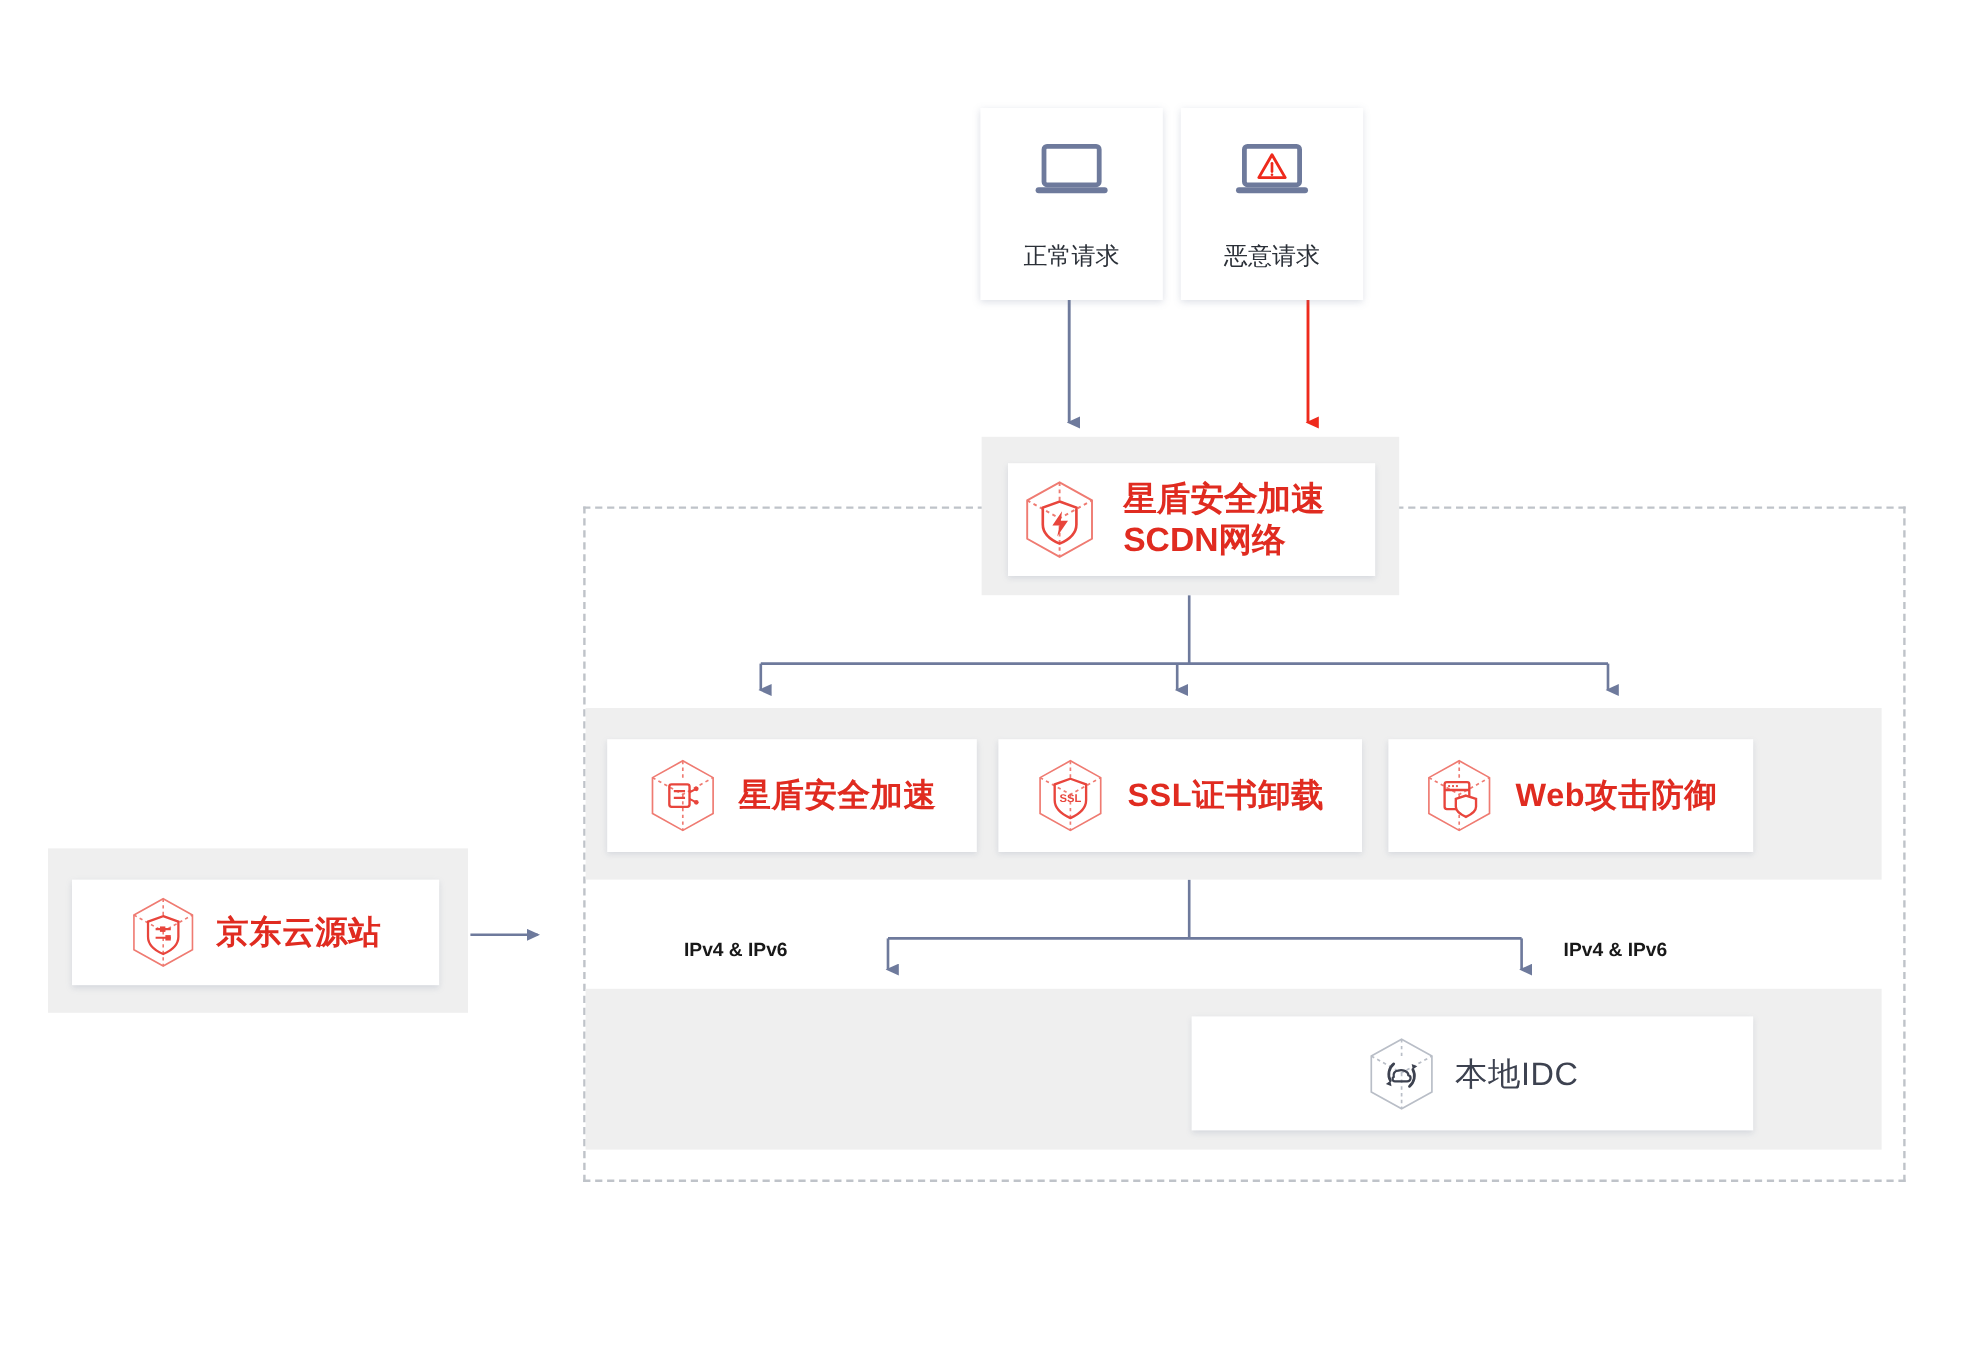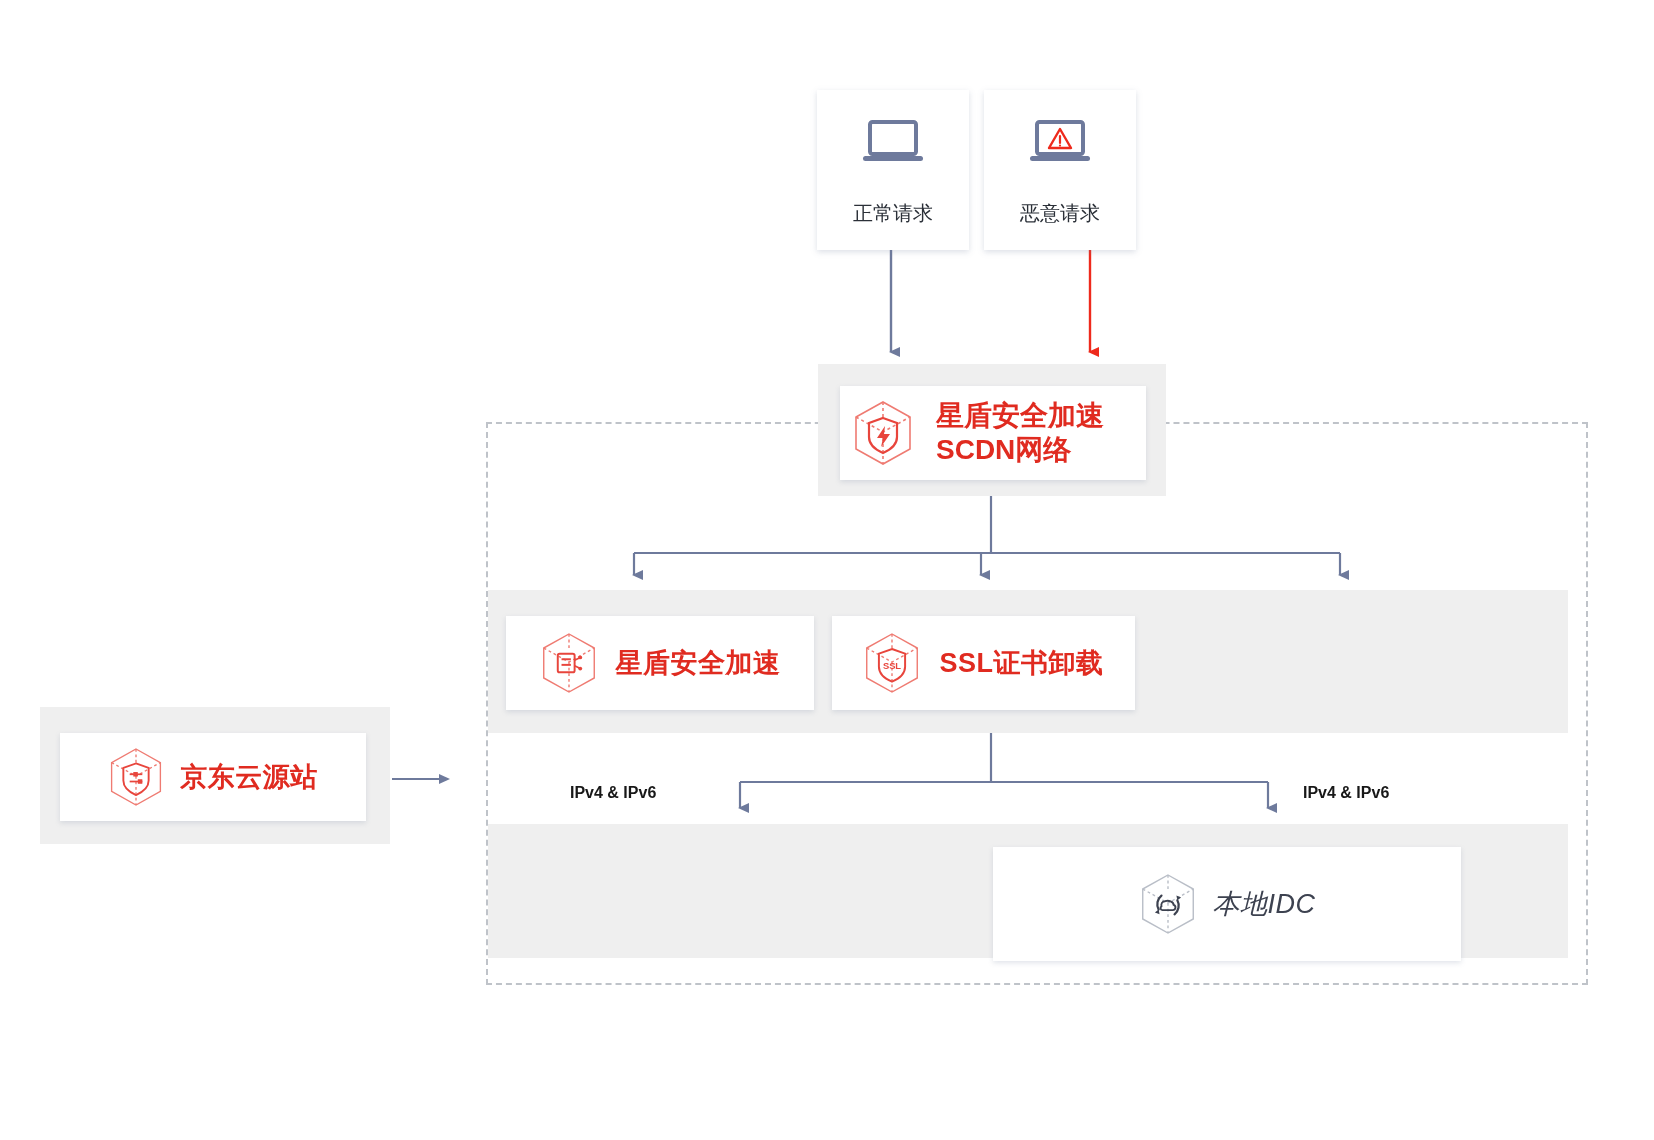--- a/index.html
+++ b/index.html
@@ -202,20 +202,41 @@
             <path d="M31 3 L31 18 M4 18 L31 33 L58 18 M31 33 L31 65" stroke-dasharray="3 3"></path>
           </g>
           <path d="M31 19 L45 24 L45 38 C45 46 38 51 31 54 C24 51 17 46 17 38 L17 24 Z" stroke="#e8453c" stroke-width="2.1" fill="none"></path>
           <text x="31" y="40" font-family="Liberation Sans, sans-serif" font-size="10" font-weight="700" fill="#e8453c" text-anchor="middle">SSL</text>
         </svg>
       </span>
       <span class="card-label">SSL证书卸载</span>
     </div>
   </div>
 
+  <div class="card" style="left:1157px; top:616px; width:304px; height:94px;">
+    <div class="card-row">
+      <span>
+        <svg class="icon" width="58" height="64" viewBox="0 0 62 68">
+          <g stroke="#ef7b72" stroke-width="1.5" fill="none">
+            <path d="M31 3 L58 18 L58 50 L31 65 L4 50 L4 18 Z"></path>
+            <path d="M31 3 L31 18 M4 18 L31 33 L58 18 M31 33 L31 65" stroke-dasharray="3 3"></path>
+          </g>
+          <g stroke="#e8453c" stroke-width="2.1" fill="none">
+            <rect x="18" y="22" width="22" height="24" rx="2"></rect>
+            <line x1="18" y1="29" x2="40" y2="29"></line>
+          </g>
+          <circle cx="22" cy="25.5" r="1" fill="#e8453c"></circle>
+          <circle cx="25.5" cy="25.5" r="1" fill="#e8453c"></circle>
+          <circle cx="29" cy="25.5" r="1" fill="#e8453c"></circle>
+          <path d="M37 34 L46 37 L46 44 C46 48.5 41.5 51 37 53 C32.5 51 28 48.5 28 44 L28 37 Z" stroke="#e8453c" stroke-width="2.1" fill="#ffffff"></path>
+        </svg>
+      </span>
+      <span class="card-label">Web攻击防御</span>
+    </div>
+  </div>
 
   <div class="gray-panel" style="left:40px; top:707px; width:350px; height:137px;"></div>
   <div class="card" style="left:60px; top:733px; width:306px; height:88px;">
     <div class="card-row" style="gap:16px;">
       <span>
         <svg class="icon" width="56" height="62" viewBox="0 0 62 68">
           <g stroke="#ef7b72" stroke-width="1.5" fill="none">
             <path d="M31 3 L58 18 L58 50 L31 65 L4 50 L4 18 Z"></path>
             <path d="M31 3 L31 18 M4 18 L31 33 L58 18 M31 33 L31 65" stroke-dasharray="3 3"></path>
           </g>
@@ -231,21 +252,21 @@
       <span class="card-label">京东云源站</span>
     </div>
   </div>
 
   <span class="ip-label" style="left:570px; top:784px;">IPv4 &amp; IPv6</span>
   <span class="ip-label" style="left:1303px; top:784px;">IPv4 &amp; IPv6</span>
 
   <div class="gray-panel" style="left:488px; top:824px; width:1080px; height:134px;"></div>
 
 
-  <div class="card" style="left:993px; top:847px; width:468px; height:114px;font-style:italic;">
+  <div class="card" style="left:993px; top:847px; width:468px; height:95px;">
     <div class="card-row" style="gap:16px;">
       <span>
         <svg class="icon" width="58" height="64" viewBox="0 0 62 68">
           <g stroke="#b9bec7" stroke-width="1.5" fill="none">
             <path d="M31 3 L58 18 L58 50 L31 65 L4 50 L4 18 Z"></path>
             <path d="M31 3 L31 18 M4 18 L31 33 L58 18 M31 33 L31 65" stroke-dasharray="3 3"></path>
           </g>
           <g stroke="#3d4250" stroke-width="2.4" fill="none" stroke-linecap="round">
             <path d="M41 30 A12 12 0 0 1 38 45"></path>
             <path d="M21 40 A12 12 0 0 1 24 25"></path>

